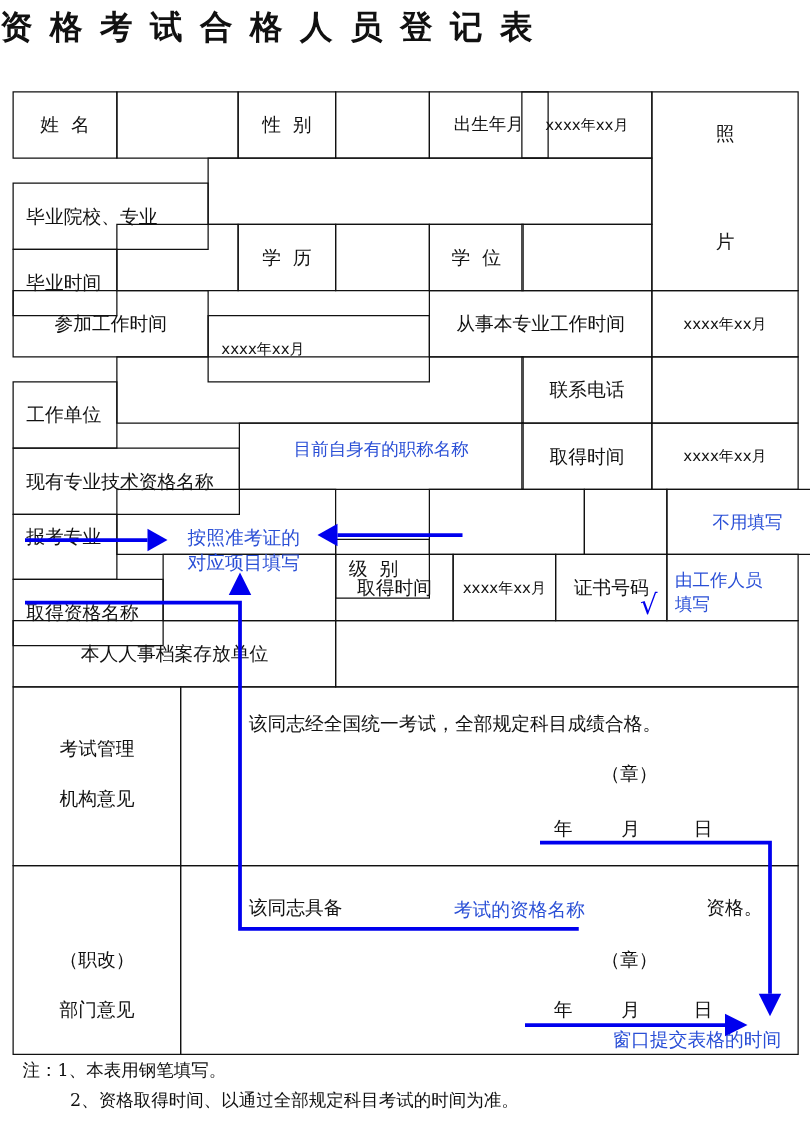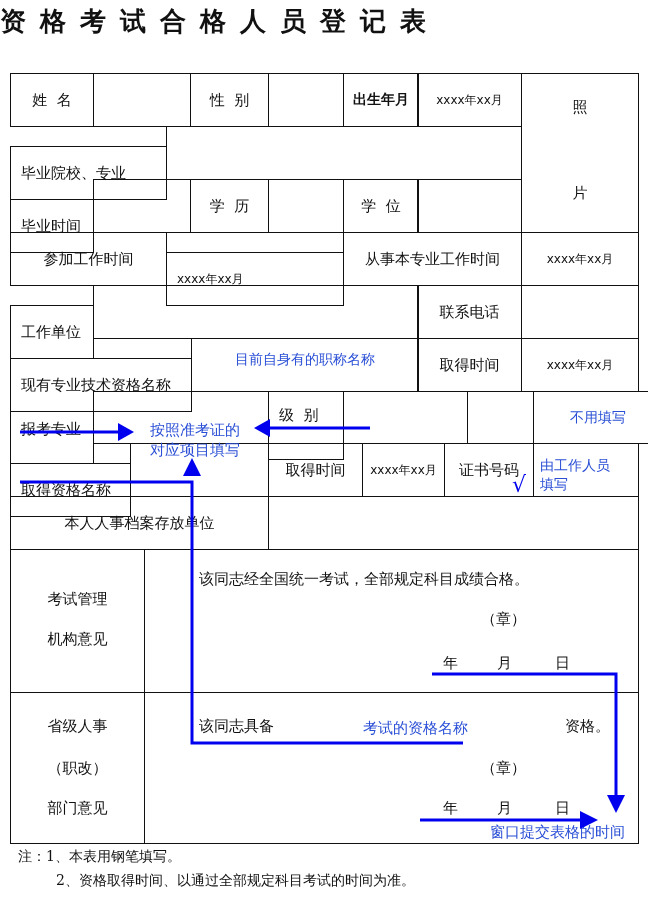--- a/index.html
+++ b/index.html
@@ -20,21 +20,21 @@
 <div class="title">资格考试合格人员登记表</div>
 
 <div class="cell c" style="left:10px;top:73px;width:84px;height:54px;">
     <span style="white-space:pre;">姓  名</span>
   </div>
 <div class="cell" style="left:93px;top:73px;width:98px;height:54px;"></div>
 <div class="cell c" style="left:190px;top:73px;width:79px;height:54px;">
     <span style="white-space:pre;">性  别</span>
   </div>
 <div class="cell" style="left:268px;top:73px;width:76px;height:54px;"></div>
-<div class="cell c" style="left:343px;top:73px;width:76px;height:54px;font-size:14px;font-weight:bold;">出生年月</div>
+<div class="cell c" style="left:343px;top:73px;width:96px;height:54px;font-size:14px;">出生年月</div>
 <div class="cell c val" style="left:417px;top:73px;width:105px;height:54px;">xxxx年xx月</div>
 <div class="cell" style="left:521px;top:73px;width:118px;height:160px;display:block;">
   <div style="position:absolute;top:24px;width:100%;text-align:center;">照</div>
   <div style="position:absolute;top:110px;width:100%;text-align:center;">片</div>
 </div>
 
 <div class="cell l" style="left:10px;top:126px;width:157px;height:54px;">毕业院校、专业</div>
 <div class="cell" style="left:166px;top:126px;width:356px;height:54px;"></div>
 
 <div class="cell l" style="left:10px;top:179px;width:84px;height:54px;">毕业时间</div>
@@ -58,21 +58,21 @@
 <div class="cell c" style="left:417px;top:285px;width:105px;height:54px;">联系电话</div>
 <div class="cell" style="left:521px;top:285px;width:118px;height:54px;"></div>
 
 <div class="cell l" style="left:10px;top:338px;width:182px;height:54px;">现有专业技术资格名称</div>
 <div class="cell c blue" style="left:191px;top:338px;width:228px;height:54px;align-items:flex-start;padding-top:12px;">目前自身有的职称名称</div>
 <div class="cell c" style="left:417px;top:338px;width:105px;height:54px;">取得时间</div>
 <div class="cell c val" style="left:521px;top:338px;width:118px;height:54px;">xxxx年xx月</div>
 
 <div class="cell l" style="left:10px;top:391px;width:84px;height:53px;align-items:flex-start;padding-top:8px;">报考专业</div>
 <div class="cell" style="left:93px;top:391px;width:176px;height:53px;"></div>
-<div class="cell l" style="left:268px;top:371px;width:76px;height:69px;align-items:flex-start;padding-top:14px;text-align:right;">
+<div class="cell l" style="left:268px;top:411px;width:76px;height:48px;align-items:flex-start;padding-top:14px;text-align:right;">
     <span style="white-space:pre;">级  别</span>
   </div>
 <div class="cell" style="left:343px;top:391px;width:125px;height:53px;"></div>
 <div class="cell c" style="left:467px;top:391px;width:67px;height:53px;align-items:flex-start;padding-top:14px;">
     <span style="white-space:pre;margin-top:40px;">类  别</span>
   </div>
 <div class="cell c blue" style="left:533px;top:391px;width:130px;height:53px;">不用填写</div>
 
 <div class="cell l" style="left:10px;top:443px;width:121px;height:54px;">取得资格名称</div>
 <div class="cell" style="left:130px;top:443px;width:139px;height:54px;"></div>
@@ -93,21 +93,20 @@
 </div>
 <div class="cell" style="left:144px;top:549px;width:495px;height:144px;display:block;">
   <div class="txt" style="left:54px;top:20px;">该同志经全国统一考试，全部规定科目成绩合格。</div>
   <div class="txt" style="left:336px;top:60px;">（章）</div>
   <div class="txt" style="left:298px;top:104px;">年</div>
   <div class="txt" style="left:352px;top:104px;">月</div>
   <div class="txt" style="left:410px;top:104px;">日</div>
 </div>
 
 <div class="cell" style="left:10px;top:692px;width:135px;height:152px;display:block;">
-  <div style="position:absolute;top:24px;width:100%;text-align:center;">省级人事</div>
   <div style="position:absolute;top:106px;width:100%;text-align:center;">部门意见</div>
   <div style="position:absolute;top:66px;width:100%;text-align:center;">（职改）</div>
 </div>
 <div class="cell" style="left:144px;top:692px;width:495px;height:152px;display:block;">
   <div class="txt" style="left:54px;top:24px;">该同志具备</div>
   <div class="txt blue" style="left:218px;top:26px;">考试的资格名称</div>
   <div class="txt" style="left:420px;top:24px;">资格。</div>
   <div class="txt" style="left:336px;top:66px;">（章）</div>
   <div class="txt" style="left:298px;top:106px;">年</div>
   <div class="txt" style="left:352px;top:106px;">月</div>

